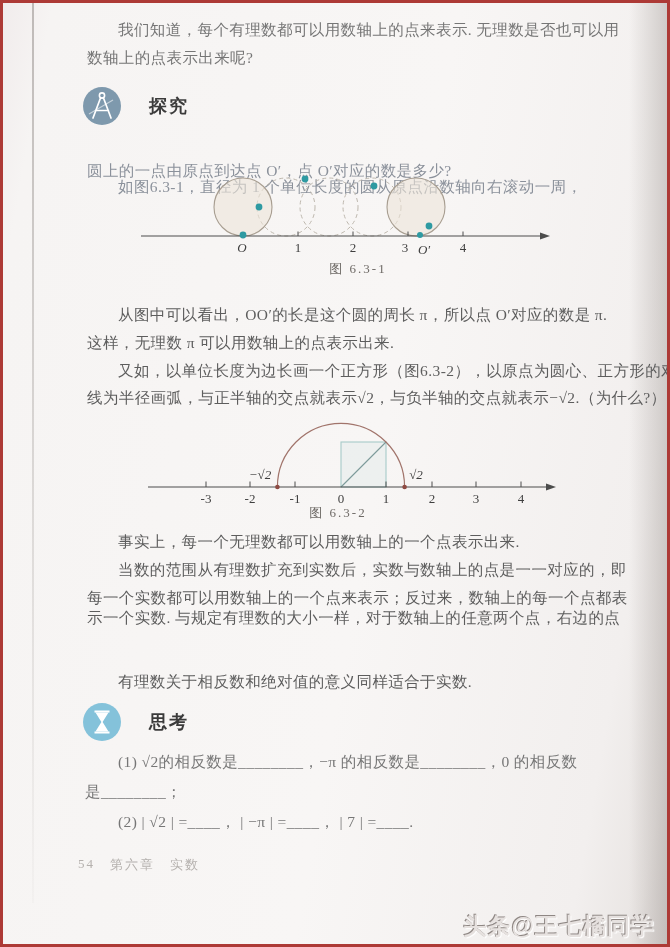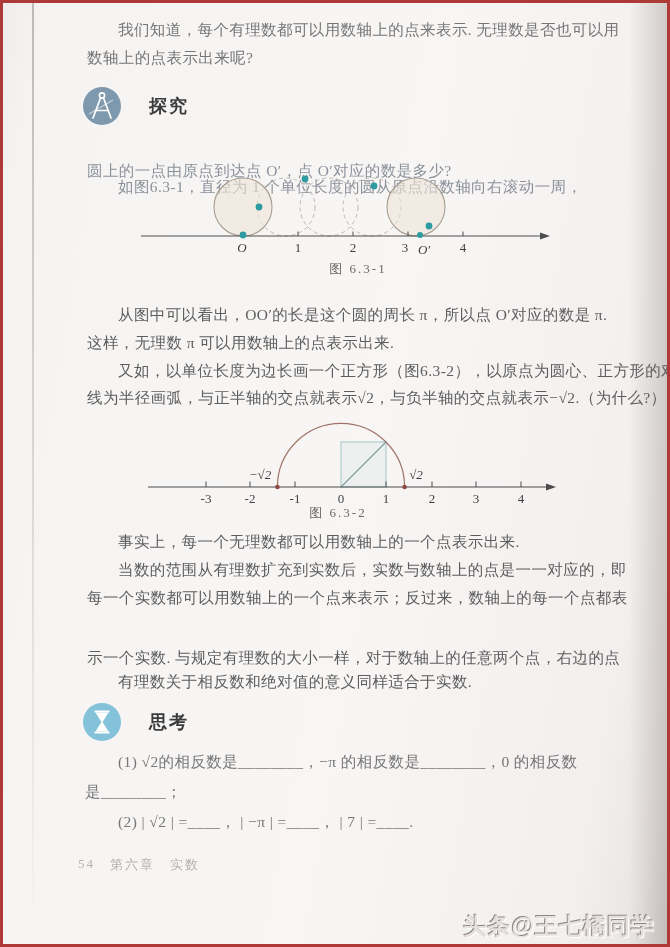--- a/index.html
+++ b/index.html
@@ -143,21 +143,21 @@
     <text class="axis-num" x="238" y="90">1</text>
     <text class="axis-num" x="284" y="90">2</text>
     <text class="axis-num" x="328" y="90">3</text>
     <text class="axis-num" x="373" y="90">4</text>
   </svg>
   <div class="fig-caption" style="left:335px; top:501px;">图 6.3-2</div>
 
   <div class="line indent" style="left:84px; top:528px;">事实上，每一个无理数都可以用数轴上的一个点表示出来.</div>
   <div class="line indent" style="left:84px; top:556px;">当数的范围从有理数扩充到实数后，实数与数轴上的点是一一对应的，即</div>
   <div class="line" style="left:84px; top:584px;">每一个实数都可以用数轴上的一个点来表示；反过来，数轴上的每一个点都表</div>
-  <div class="line" style="left:84px; top:644px;text-align:center;">示一个实数. 与规定有理数的大小一样，对于数轴上的任意两个点，右边的点</div>
+  <div class="line" style="left:84px; top:604px;text-align:center;">示一个实数. 与规定有理数的大小一样，对于数轴上的任意两个点，右边的点</div>
   <div class="line indent" style="left:84px; top:668px;">有理数关于相反数和绝对值的意义同样适合于实数.</div>
 
   <div class="section-head" style="left:80px; top:700px;">
     <svg class="section-icon" viewBox="0 0 38 38">
       <circle cx="19" cy="19" r="19" fill="#84c2da"></circle>
       <path d="M12.5 9.5 L25.5 9.5 L19.6 19 L25.5 28.5 L12.5 28.5 L18.4 19 Z" fill="#ffffff"></path>
       <path d="M11.5 8.5 H26.5 M11.5 29.5 H26.5" stroke="#ffffff" stroke-width="1.8"></path>
     </svg>
     <span class="section-title">思考</span>
   </div>

